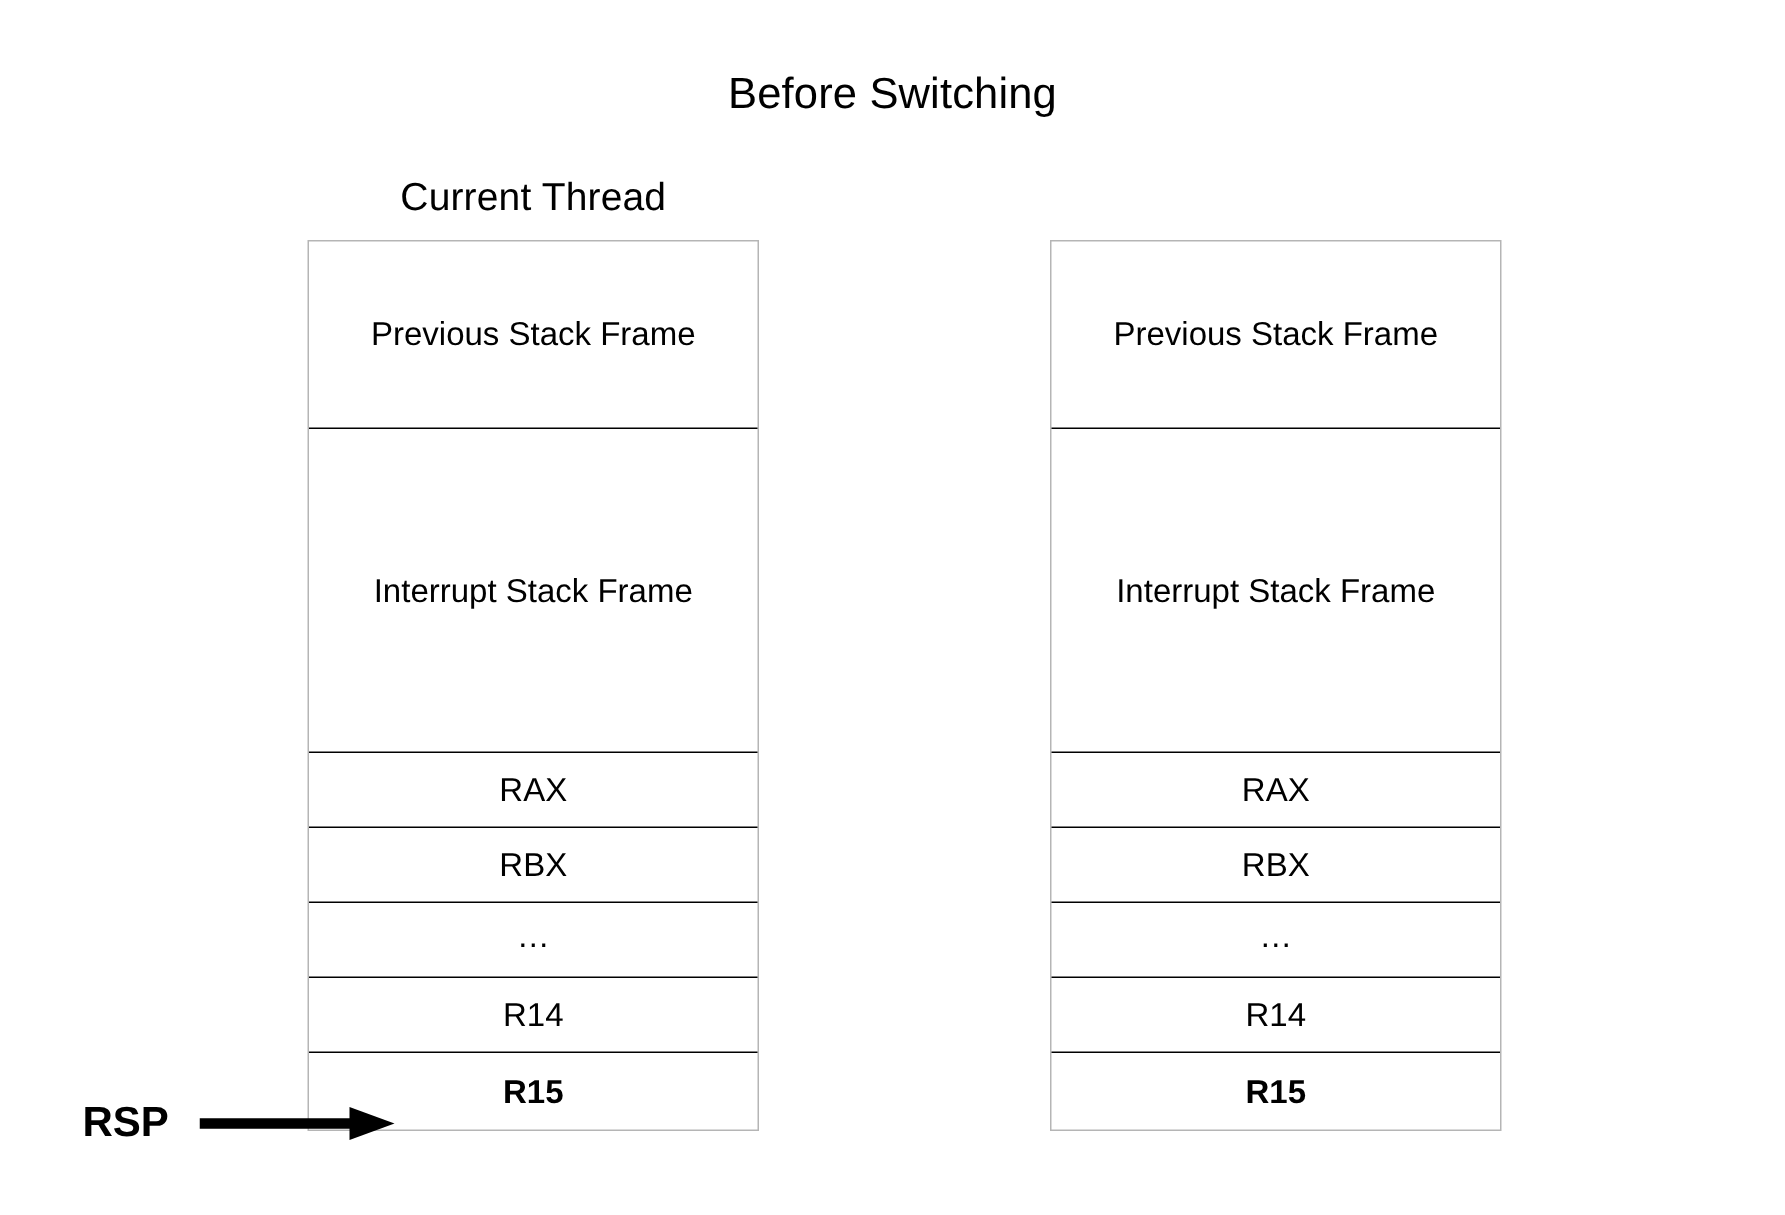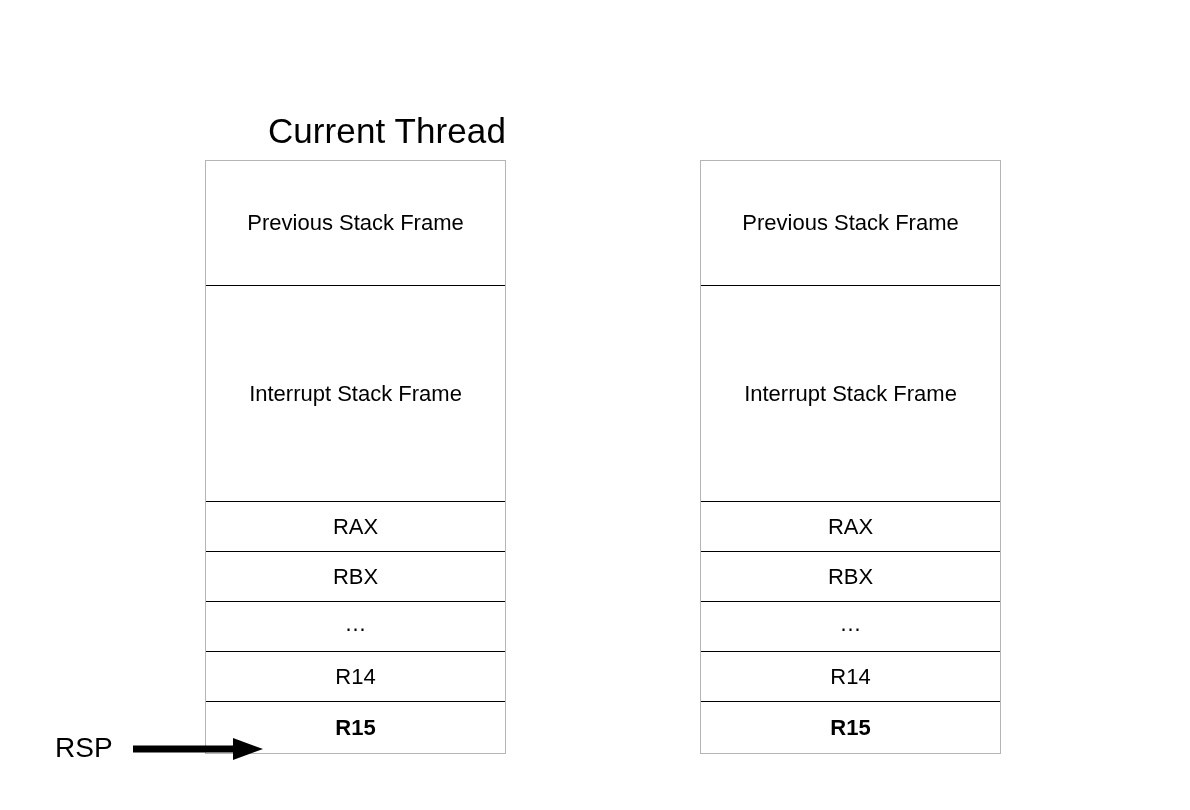--- a/index.html
+++ b/index.html
@@ -33,24 +33,24 @@
     line-height: 36px;
     font-weight: 400;
     color: #000;
     letter-spacing: 0.1px;
   }
 
   
   .col-heading {
     position: absolute;
     top: 114px;
-    font-size: 35px;
+    font-size: 26px;
     line-height: 34px;
     font-weight: 400;
-    text-align: right;
+    text-align: center;
     color: #000;
     letter-spacing: 0.1px;
   }
   .col-heading.left  { left: 205px; width: 301px; }
   .col-heading.right { left: 700px; width: 301px; }
 
   
   .stack {
     position: absolute;
     top: 160px;
@@ -107,20 +107,21 @@
     top: -3px;
   }
 
   
   .rsp-group {
     position: absolute;
     left: 55px;
     top: 728px;
     width: 160px;
     height: 48px;
+    font-weight: bold;
   }
   .rsp-label {
     position: absolute;
     left: 0;
     top: 0;
     font-size: 28px;
     line-height: 40px;
     color: #000;
     white-space: nowrap;
   }
@@ -128,20 +129,21 @@
     position: absolute;
     left: 78px;
     top: 8px;
   }
 </style>
 </head>
 <body>
 
 <div id="canvas">
 
+  <div class="diagram-title">Before Switching</div>
 
   <div class="col-heading left">Current Thread</div>
 
   <div class="stack left">
 
     <div class="stack-cell frame-prev">
       <span class="cell-text">Previous Stack Frame</span>
     </div>
 
     <div class="stack-cell frame-interrupt">

